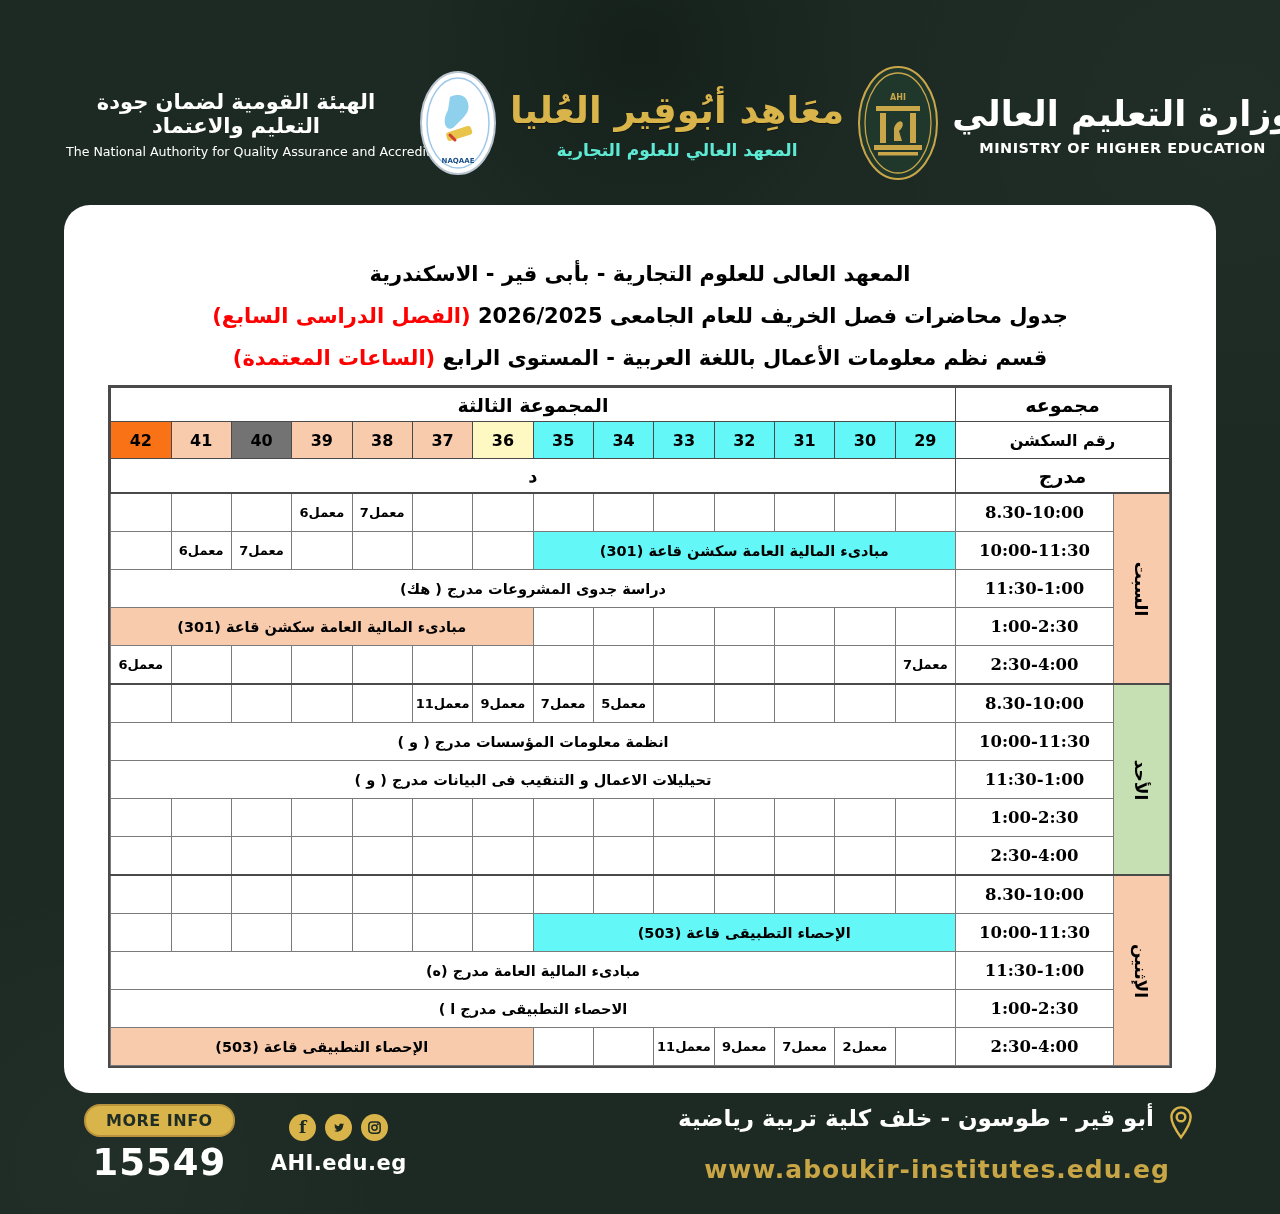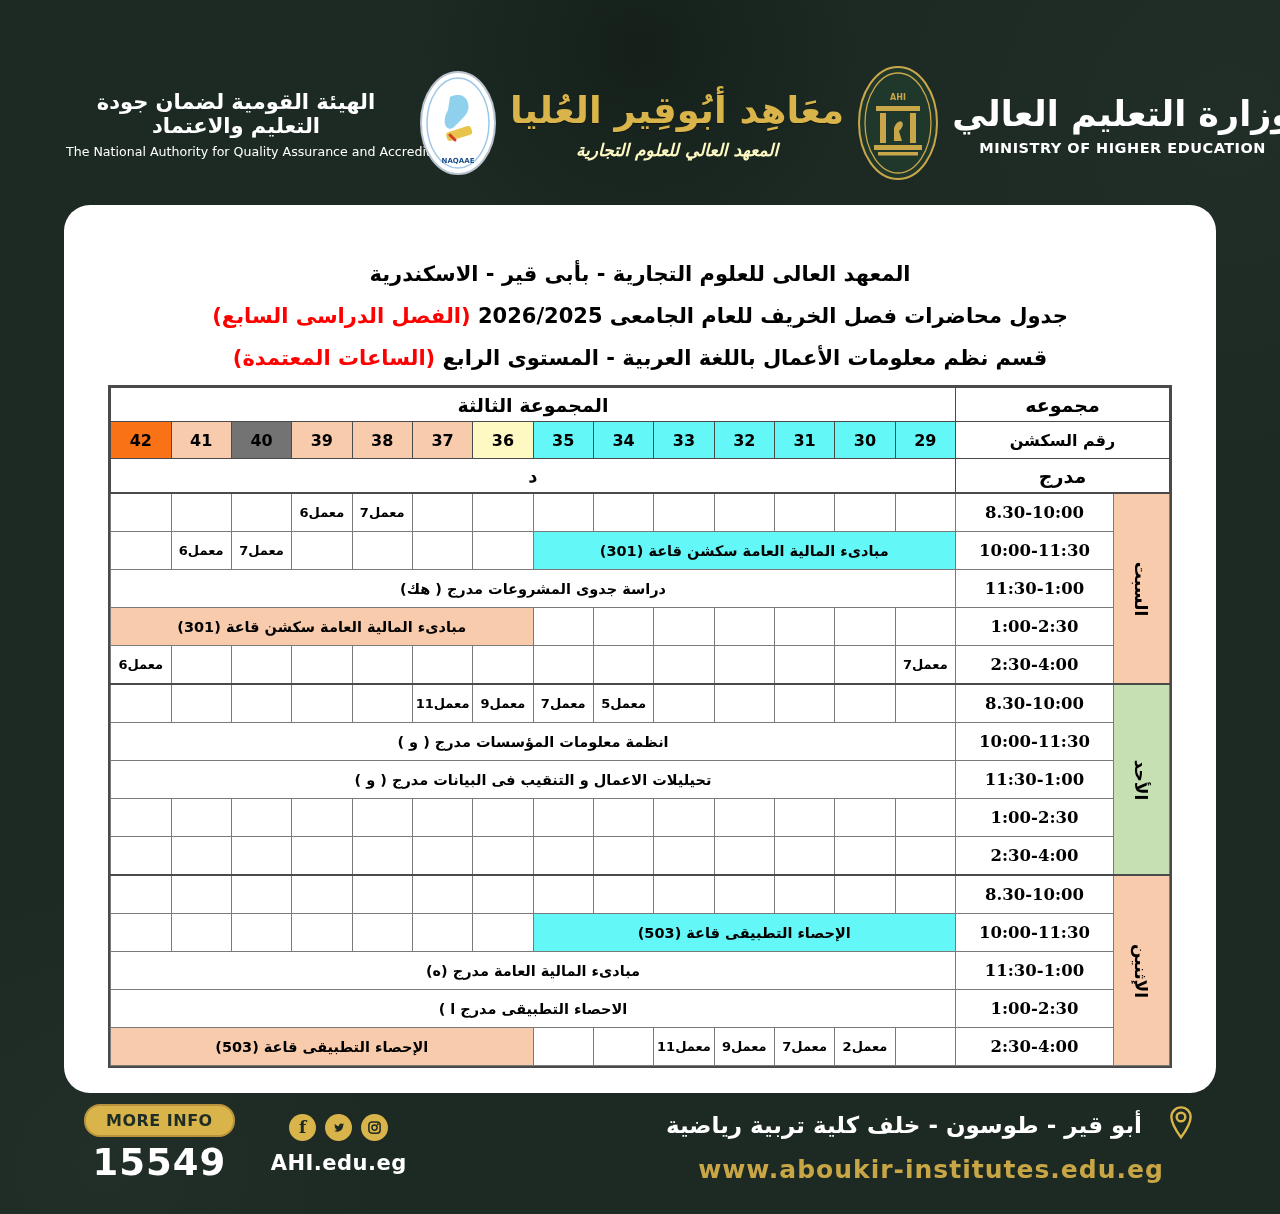--- a/index.html
+++ b/index.html
@@ -18,21 +18,21 @@
   
   .topbar{position:absolute;top:52px;left:0;right:0;height:145px;
     display:flex;align-items:center;justify-content:space-between;
     padding:0 66px;box-sizing:border-box;gap:14px;}
   .auth-block{text-align:center;color:#fff;width:340px;flex:0 0 auto;}
   .auth-ar{font-size:21px;font-weight:bold;direction:rtl;}
   .auth-en{font-size:12.6px;margin-top:6px;white-space:nowrap;}
   .logo-ellipse{flex:0 0 auto;}
   .aboukir-block{text-align:center;flex:0 0 auto;direction:rtl;}
   .aboukir-title{font-size:37px;font-weight:bold;color:#d9b44a;text-shadow:0 1px 0 rgba(0,0,0,.4);}
-  .aboukir-sub{font-size:17px;font-weight:bold;color:#fef9c3;margin-top:8px;font-style:italic;}
+  .aboukir-sub{font-size:17px;font-weight:bold;color:#5eead4;margin-top:8px;}
   .ministry-block{text-align:center;color:#fff;flex:0 0 auto;}
   .ministry-ar{font-size:35px;font-weight:bold;direction:rtl;font-family:"DejaVu Sans",sans-serif;}
   .ministry-en{font-size:14.5px;font-weight:bold;letter-spacing:.5px;margin-top:6px;white-space:nowrap;}
 
   
   .card{position:absolute;left:64px;right:64px;top:205px;height:888px;
     background:#fff;border-radius:26px;box-sizing:border-box;
     padding:48px 44px 0 44px;}
   .titles{direction:rtl;text-align:center;font-weight:bold;}
   .titles .line{font-size:21px;line-height:42px;color:#000;}
@@ -64,21 +64,21 @@
   .pill{display:inline-block;background:#d9b44a;color:#1f2d25;font-weight:bold;
     font-size:16px;padding:5px 20px;border-radius:16px;border:2px solid #b8933c;
     letter-spacing:.5px;}
   .hotline{color:#fff;font-weight:bold;font-size:37px;margin-top:4px;letter-spacing:1px;}
   .social{display:flex;gap:9px;justify-content:center;}
   .s-ic{width:27px;height:27px;border-radius:50%;background:#d9b44a;color:#1c2a23;
     display:flex;align-items:center;justify-content:center;font-weight:bold;
     font-size:17px;font-family:"DejaVu Serif",serif;}
   .site{color:#fff;font-weight:bold;font-size:21px;margin-top:10px;letter-spacing:.5px;}
   .f-right{text-align:center;}
-  .addr-row{display:flex;align-items:center;justify-content:center;gap:24px;direction:rtl;}
+  .addr-row{display:flex;justify-content:center;gap:12px;direction:rtl;}
   .addr{color:#fff;font-weight:bold;font-size:23px;}
   .website{color:#c9a645;font-weight:bold;font-size:25px;margin-top:10px;letter-spacing:1px;}
 </style>
 </head>
 <body>
 
 <div class="bg-decor"></div>
 
 <header class="topbar">
 

